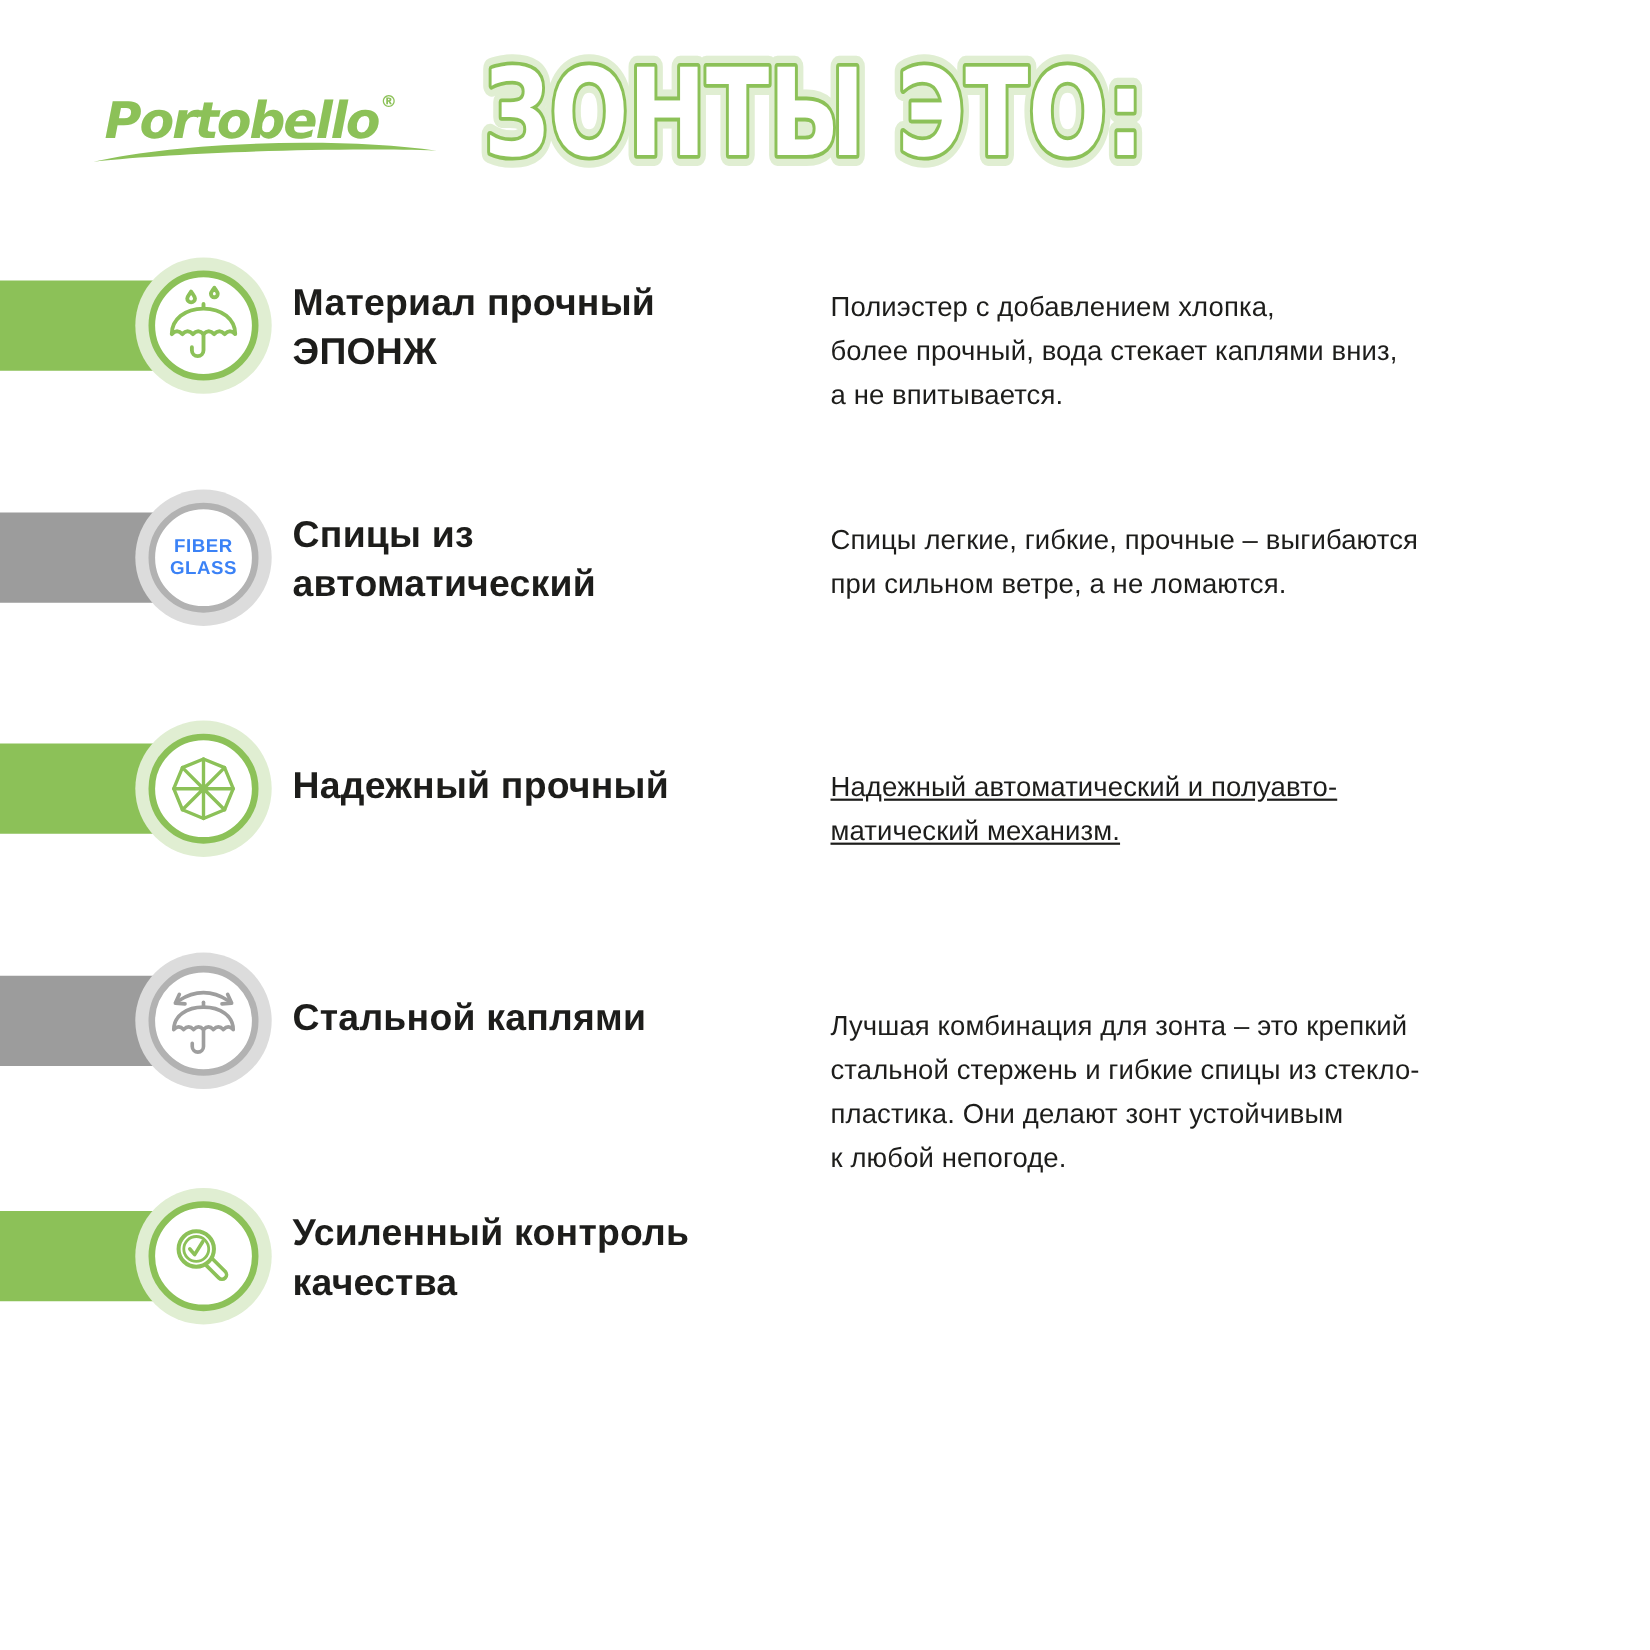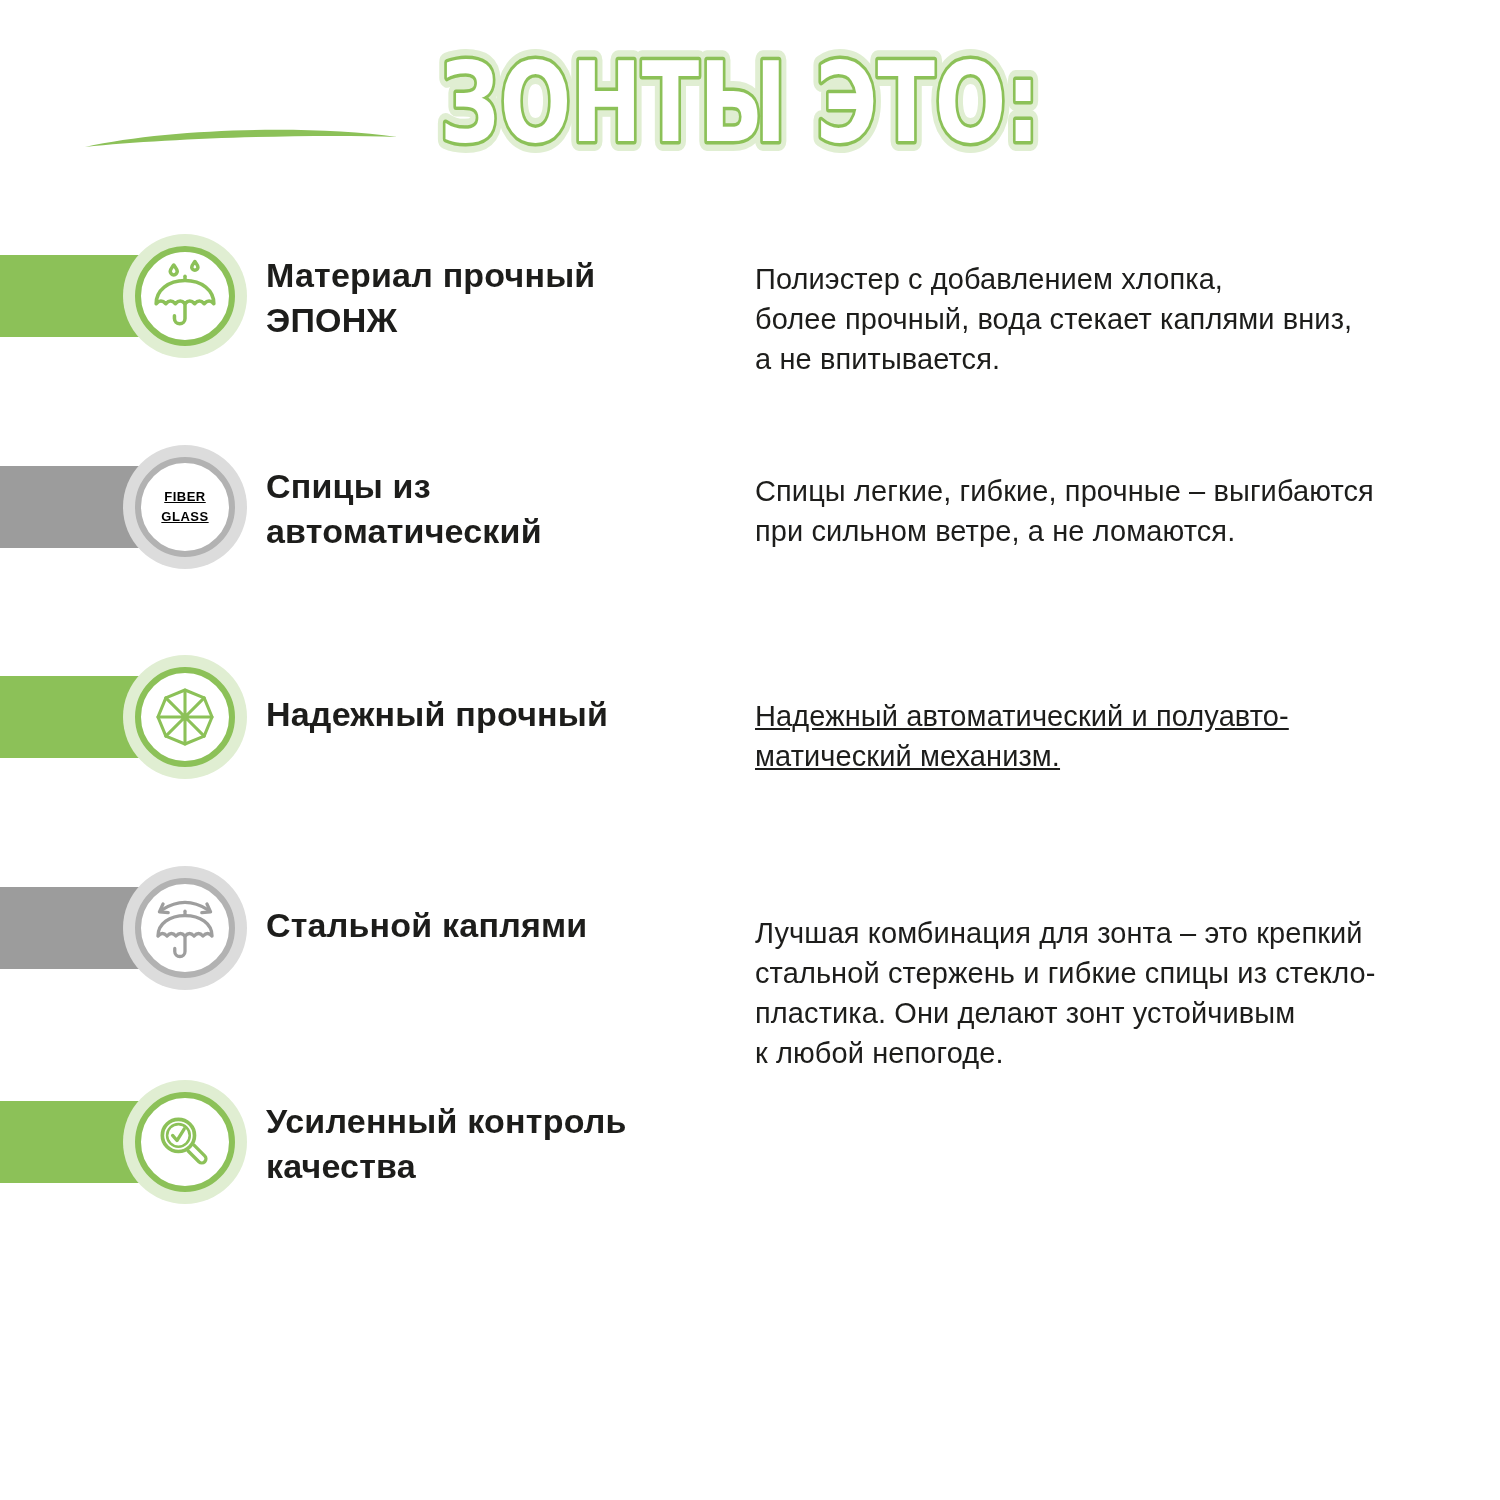--- a/index.html
+++ b/index.html
@@ -29,45 +29,46 @@
   .row.green .bar{background:#8cc158;}
   .row.gray  .bar{background:#9c9c9c;}
   .icon-circle{
     position:absolute;left:135px;top:calc(var(--cy) - 50px);
     width:100px;height:100px;border-radius:50%;background:#fff;box-sizing:border-box;
     display:flex;align-items:center;justify-content:center;
   }
   .row.green .icon-circle{border:6px solid #8cc158;box-shadow:0 0 0 12px #e0eed2;}
   .row.gray  .icon-circle{border:6px solid #b2b2b2;box-shadow:0 0 0 12px #dcdcdc;}
   .fiber-text{
-    font-size:13px;font-weight:bold;color:#000000;letter-spacing:0.5px;
-    line-height:20px;text-align:center;white-space:pre-line;text-decoration:underline;
+    font-size:17px;font-weight:bold;color:#3b82f6;letter-spacing:0.5px;
+    line-height:20px;text-align:center;white-space:pre-line;
   }
   .row-title{
     position:absolute;left:266px;width:470px;
     font-size:34px;line-height:45px;font-weight:bold;color:#1d1d1b;
     white-space:pre-line;top:calc(var(--cy) - 43px);letter-spacing:0.2px;
   }
   .row-title.single{top:calc(var(--cy) - 25px);}
   .row-desc{
     position:absolute;left:755px;width:720px;
-    font-size:29px;line-height:40px;color:#1d1d1b;white-space:pre-line;letter-spacing:0.1px;
+    font-size:25px;line-height:40px;color:#1d1d1b;white-space:pre-line;letter-spacing:0.1px;
   }
   .row-1 .row-desc{top:calc(var(--cy) - 37px);}
   .row-2 .row-desc{top:calc(var(--cy) - 36px);}
   .row-3 .row-desc{top:calc(var(--cy) - 21px);text-decoration:underline;}
   .row-4 .row-desc{top:calc(var(--cy) - 15px);}
   svg{display:block;}
 </style>
 </head>
 <body>
 
 <div class="canvas">
 
   <div class="logo-wrap">
+    <div class="logo-text"><span>Portobello</span><span class="logo-reg">®</span></div>
     <svg class="logo-swoosh" width="320" height="30" viewBox="0 0 320 30">
       <path d="M2 23 C 88 4, 228 1, 314 13 C 228 10, 88 14, 2 23 Z" fill="#8cc158"></path>
     </svg>
   </div>
 
   <svg class="headline-svg" width="640" height="124" viewBox="0 0 640 124">
     <text x="8" y="99" font-size="110" textLength="600" lengthAdjust="spacingAndGlyphs" fill="#e0eed2" stroke="#e0eed2" stroke-width="20" stroke-linejoin="round" stroke-linecap="round">ЗОНТЫ ЭТО:</text>
     <text x="8" y="99" font-size="110" textLength="600" lengthAdjust="spacingAndGlyphs" fill="#ffffff" stroke="#8cc158" stroke-width="7" stroke-linejoin="round" paint-order="stroke">ЗОНТЫ ЭТО:</text>
   </svg>
 

